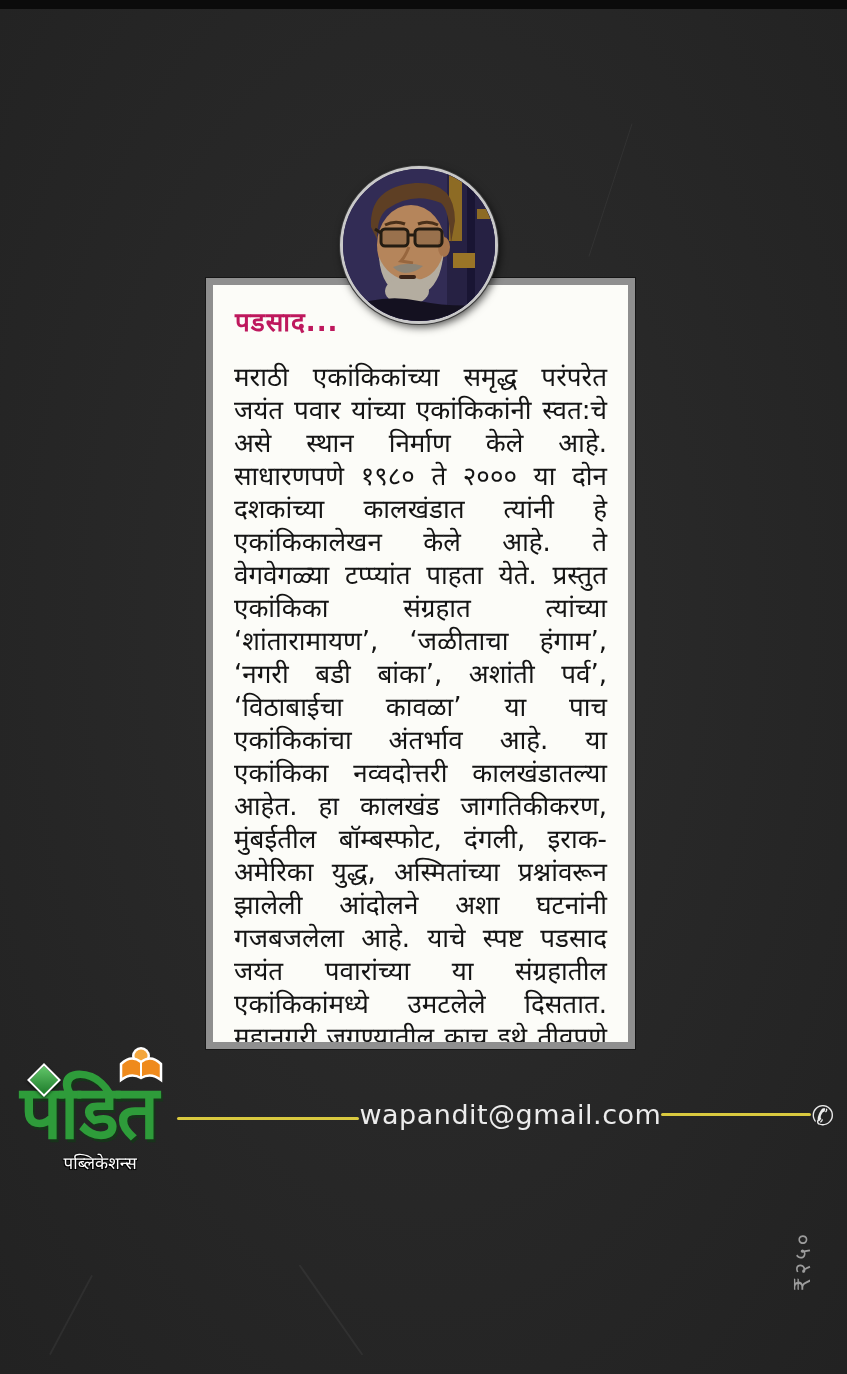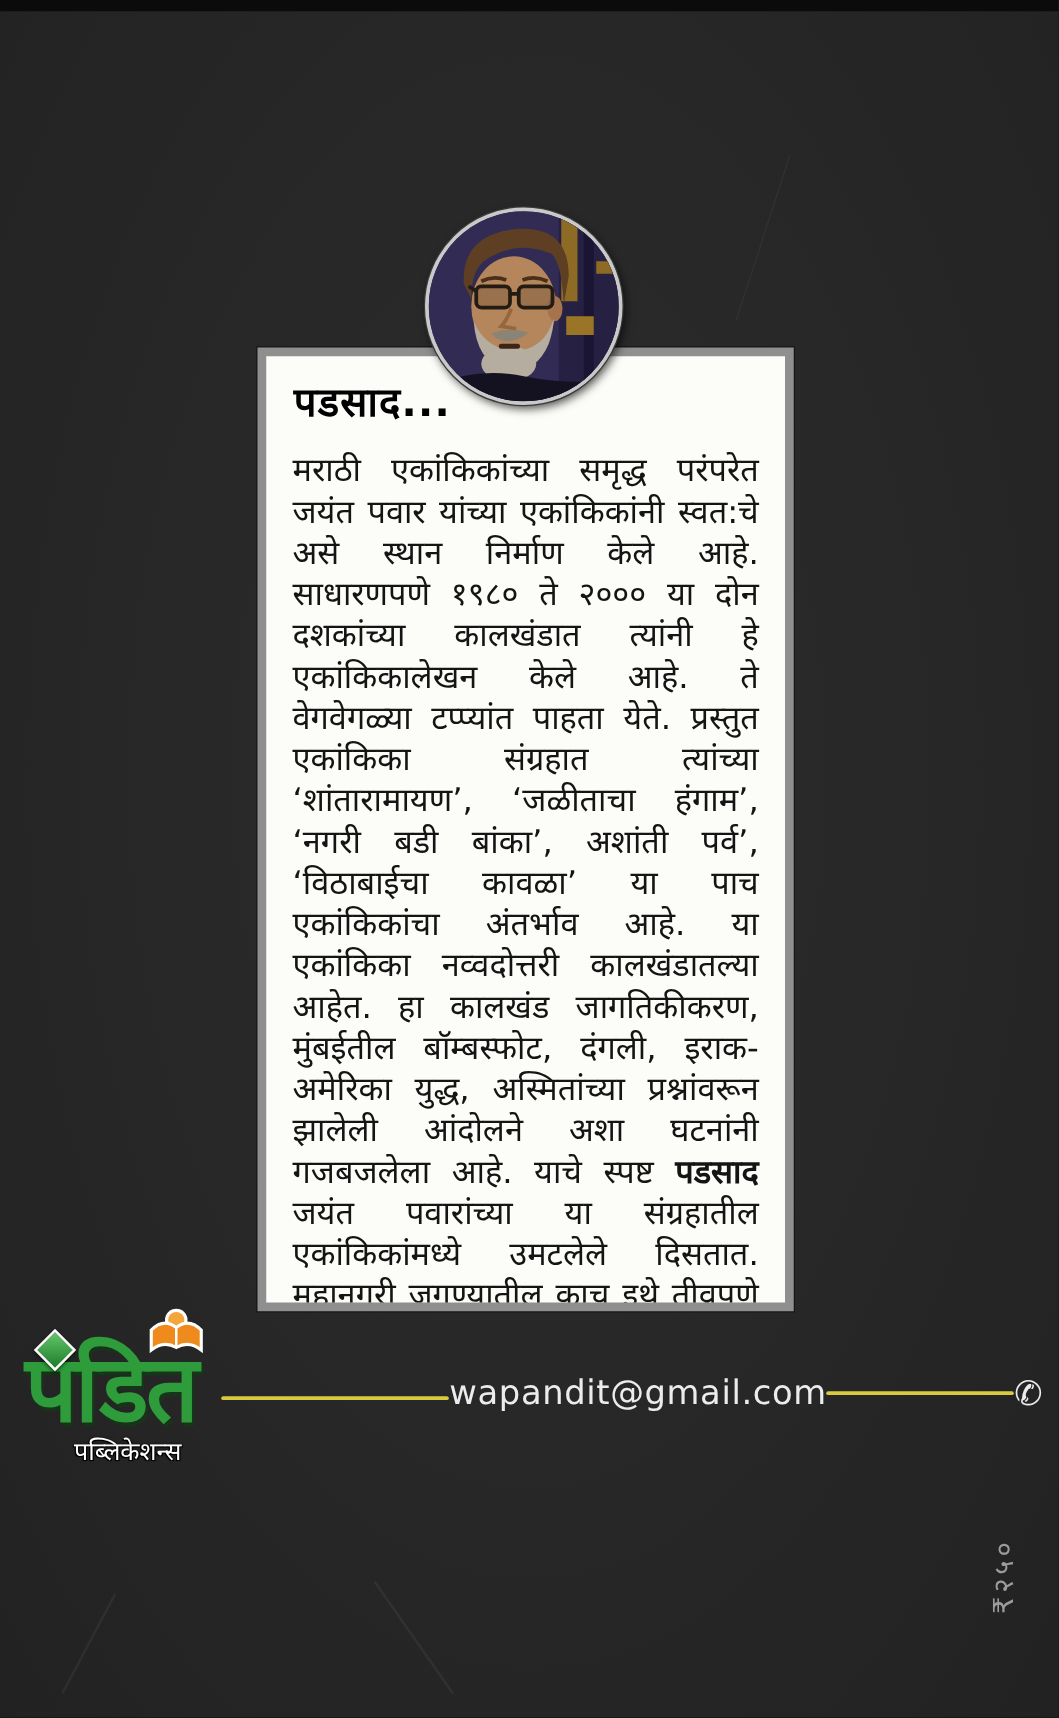--- a/index.html
+++ b/index.html
@@ -37,28 +37,28 @@
     position:absolute;left:206px;top:278px;width:429px;height:771px;
     background:#8f8f8f;padding:7px;box-sizing:border-box;
     box-shadow:0 0 0 1px #161616;
     z-index:2;
   }
   .panel-inner{
     width:100%;height:100%;box-sizing:border-box;overflow:hidden;
     background:#fcfcf8;padding:14px 12px 0 12px;
   }
   .panel h1{
-    margin:6px 0 22px 10px;font-size:32px;line-height:34px;
-    color:#000000;font-weight:bold;letter-spacing:1px;
+    margin:6px 0 22px 10px;font-size:26px;line-height:34px;
+    color:#be185d;font-weight:bold;letter-spacing:1px;
   }
   .panel p{
     margin:0 9px;font-size:26px;line-height:33px;color:#141414;
     text-align:justify;text-align-last:left;
   }
-  .panel p b{font-weight:bold;margin-top:28px;}
+  .panel p b{font-weight:normal;margin-top:28px;}
 
   
   .publisher{
     position:absolute;left:0;right:12px;top:1056px;
     display:flex;flex-direction:row;align-items:center;z-index:2;
   }
   .logo{position:relative;width:250px;height:118px;}
   .logo-text{
     position:absolute;left:50%;top:50%;transform:translate(-50%,-54%);
     font-size:74px;line-height:1;font-weight:bold;color:#2e9c3a;
@@ -67,21 +67,21 @@
   }
   .diamond{
     position:absolute;left:32px;top:12px;width:20px;height:20px;
     background:linear-gradient(135deg,#63c76a 0%,#1e7c2b 100%);
     border:2px solid #ffffff;transform:rotate(45deg);
     box-shadow:1px 1px 3px rgba(0,0,0,.6);z-index:4;
   }
   .book-icon{position:absolute;left:118px;top:-10px;z-index:4;}
   .logo-sub{
     position:absolute;left:50%;bottom:0;transform:translateX(-34%);
-    font-size:20px;color:#ffffff;z-index:5;white-space:nowrap;
+    font-size:17px;color:#ffffff;z-index:5;white-space:nowrap;
     text-shadow:0 0 2px #000,1px 1px 0 #000,-1px 1px 0 #000;
   }
   .rule{background:#d9c93f;border-radius:2px;height:3px;}
   .rule1{width:258px;margin:10px 0 3px;}
   .rule2{width:212px;margin:3px 0 5px;}
   .email{
     font-size:27px;color:#ececec;letter-spacing:.5px;line-height:34px;
   }
   .phone{
     display:flex;align-items:center;gap:10px;

